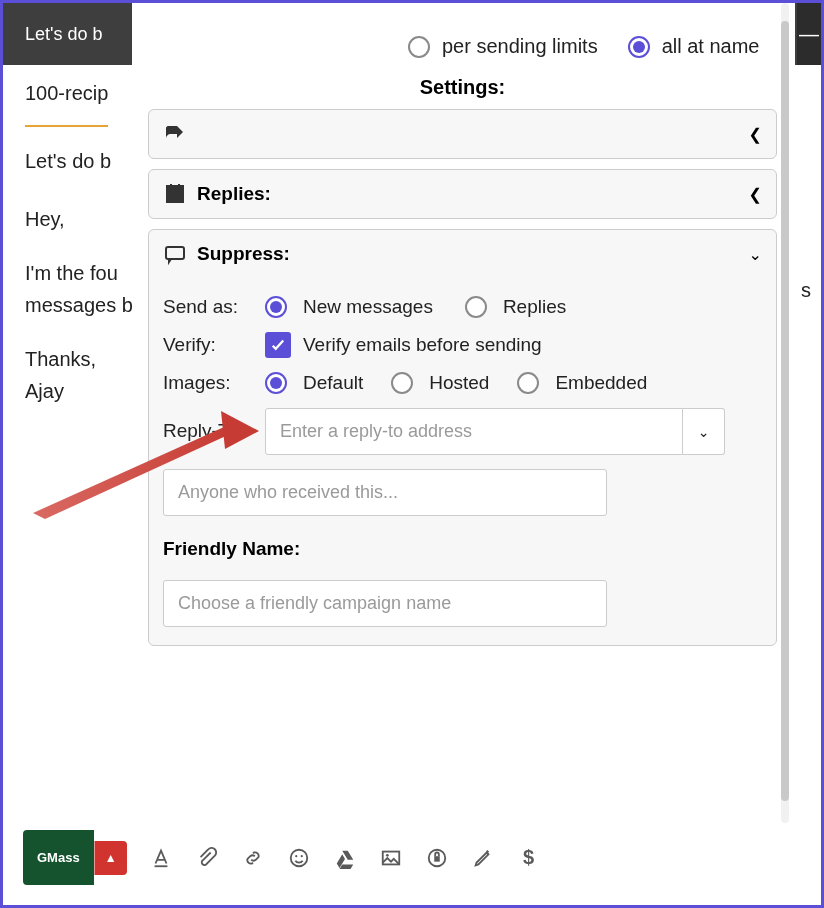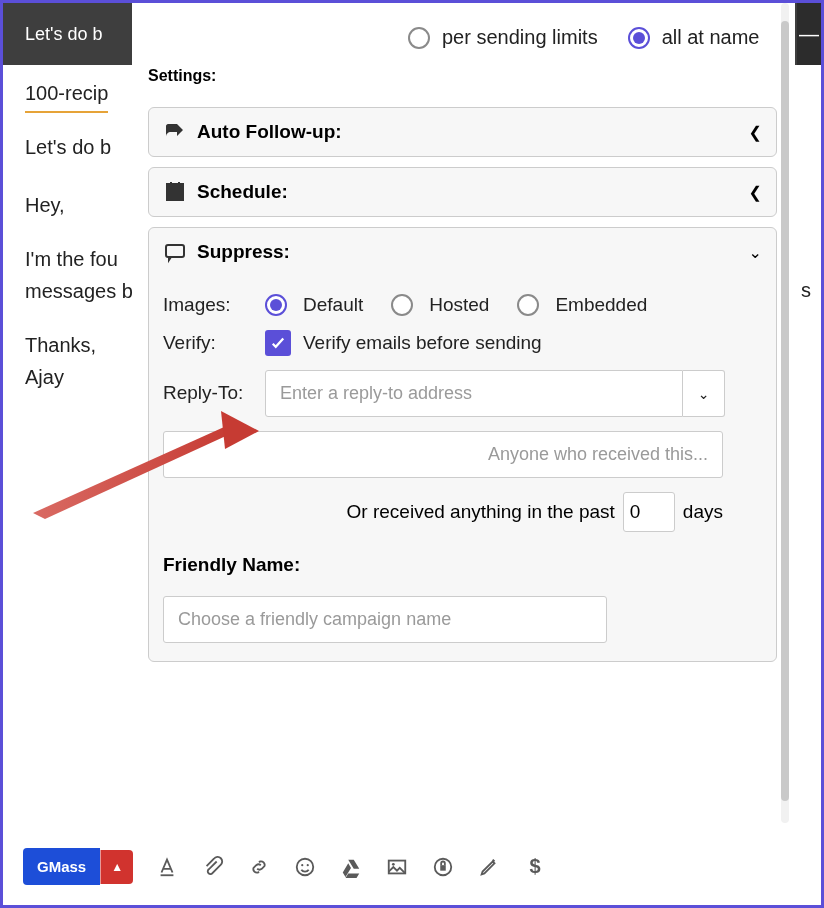--- a/index.html
+++ b/index.html
@@ -41,21 +41,21 @@
     position: absolute;
     left: 22px; top: 74px;
     width: 380px;
     color: #222;
     font-size: 20px;
     line-height: 1.6;
   }
   .recipient {
     display:inline-block;
     border-bottom: 2px solid #e6a338;
-    padding-bottom: 2px;
+    padding-bottom: 16px;
     margin-bottom: 18px;
   }
   .subject {
     margin-bottom: 26px;
   }
   .body-text p { margin: 0 0 22px 0; }
   .settings-panel {
     position: absolute;
     top: 0;
     left: 129px;
@@ -82,43 +82,44 @@
     background: #c9c9c9;
     border-radius:4px;
   }
   .radio-row {
     display:flex;
     align-items:center;
     gap: 8px;
     font-size: 20px;
     color:#222;
     margin-left: 260px;
-    margin-top: 11px;
+    margin-top: 20px;
     margin-bottom: 18px;
     text-align: right;
   }
   .radio {
     width: 22px; height: 22px;
     border: 2px solid #8a8a8a;
     border-radius: 50%;
     display:inline-flex;align-items:center;justify-content:center;
     margin-right: 4px;
     background:#fff;
     flex-shrink:0;
   }
   .radio.checked { border-color:#5b4fd8; }
   .radio.checked::after {
     content:"";
     width:12px;height:12px;border-radius:50%;
     background:#5b4fd8;
   }
   .settings-title {
     font-weight: bold;
-    font-size: 16px;
-    margin: 6px 0 22px 0;
+    font-size: 20px;
+    margin: 6px 0 10px 0;
+    text-align: center;
   }
   .accordion {
     border:1px solid #ccc;
     border-radius:6px;
     background:#f7f7f7;
     margin-bottom:10px;
   }
   .accordion-header {
     display:flex;
     align-items:center;
@@ -205,25 +206,25 @@
   }
   .toolbar {
     position:absolute;
     left: 20px;
     bottom: 20px;
     display:flex;
     align-items:center;
     gap: 22px;
   }
   .gmass-btn {
-    background:#1d4ed8;
+    background:#14532d;
     color:#fff;
     font-weight:bold;
-    font-size:15px;
-    padding: 10px 14px;
+    font-size:13px;
+    padding: 20px 14px;
     border-radius:4px 0 0 4px;
     display:flex;align-items:center;
   }
   .gmass-arrow {
     background:#d1332e;
     color:#fff;
     padding:10px 10px;
     border-radius:0 4px 4px 0;
     border-left:1px solid rgba(255,255,255,0.5);
     display:flex;align-items:center;justify-content:center;
@@ -285,92 +286,94 @@
 
     <div class="settings-title">Settings:</div>
 
     <div class="accordion">
       <div class="accordion-header">
         <span class="icon-slot">
           <svg viewBox="0 0 24 24">
               <path fill="#333" d="M14 4l6 6-6 6v-4H8c-3 0-5 2-5 5V6c0-1 1-2 2-2h9V4z"></path>
             </svg>
         </span>
-        <span>Auto Follow-up:</span>
         <span class="chev">❮</span>
       </div>
     </div>
 
     <div class="accordion">
       <div class="accordion-header">
         <span class="icon-slot">
           <svg viewBox="0 0 24 24">
               <path fill="#333" d="M4 4h16v16H4z M4 8h16 M8 4v-2 M16 4v-2" stroke="#333" stroke-width="2"></path>
               <rect x="4" y="4" width="16" height="16" fill="none" stroke="#333" stroke-width="2"></rect>
               <line x1="4" y1="9" x2="20" y2="9" stroke="#333" stroke-width="2"></line>
               <rect x="6" y="11" width="3" height="3" fill="#333"></rect>
             </svg>
         </span>
-        <span>Schedule:</span>
+        <span>Replies:</span>
         <span class="chev">❮</span>
       </div>
     </div>
 
     <div class="accordion">
       <div class="accordion-header">
         <span class="icon-slot">
           <svg viewBox="0 0 24 24">
               <rect x="3" y="5" width="18" height="12" rx="2" fill="none" stroke="#333" stroke-width="2"></rect>
               <path d="M8 17l-2 3v-3" fill="none" stroke="#333" stroke-width="2"></path>
             </svg>
         </span>
         <span>Suppress:</span>
         <span class="chev">⌄</span>
       </div>
       <div class="accordion-body">
+        <div class="field-row">
+          <span class="field-label">Send as:</span>
+          <span class="radio checked"></span>
+          <span>New messages</span>
+          <span style="width:8px"></span>
+          <span class="radio"></span>
+          <span>Replies</span>
+        </div>
+
+        <div class="field-row">
+          <span class="field-label">Verify:</span>
+          <span class="checkbox">
+            <svg viewBox="0 0 24 24">
+                <path d="M5 13l4 4 10-11" stroke="#fff" stroke-width="3" fill="none"></path>
+              </svg>
+          </span>
+          <span>Verify emails before sending</span>
+        </div>
 
         <div class="field-row">
           <span class="field-label">Images:</span>
           <span class="radio checked"></span>
           <span>Default</span>
           <span style="width:4px"></span>
           <span class="radio"></span>
           <span>Hosted</span>
           <span style="width:4px"></span>
           <span class="radio"></span>
           <span>Embedded</span>
         </div>
 
-        <div class="field-row">
-          <span class="field-label">Verify:</span>
-          <span class="checkbox">
-            <svg viewBox="0 0 24 24">
-                <path d="M5 13l4 4 10-11" stroke="#fff" stroke-width="3" fill="none"></path>
-              </svg>
-          </span>
-          <span>Verify emails before sending</span>
-        </div>
-
         <div class="field-row" style="align-items:stretch;">
           <span class="field-label" style="padding-top:12px;">Reply-To:</span>
           <div class="reply-wrap">
             <div class="text-input placeholder">Enter a reply-to address</div>
             <div class="reply-drop">
               <span>⌄</span>
             </div>
           </div>
         </div>
 
-        <div class="text-input placeholder" style="width:560px;text-align:right;">Anyone who received this...</div>
-
-        <div class="days-row" style="width:560px;">
-          <span>Or received anything in the past</span>
-          <input class="days-input" value="0" style="">
-          <span>days</span>
-        </div>
+        <div class="text-input placeholder" style="width:444px;">Anyone who received this...</div>
+
 
         <div class="friendly-label">Friendly Name:</div>
         <div class="text-input placeholder" style="width:444px;margin-top:20px;">Choose a friendly campaign name</div>
       </div>
     </div>
   </div>
 
   <svg class="arrow-annotation" width="230" height="130">
     <defs>
       <linearGradient id="ag" x1="0" y1="0" x2="1" y2="0">

